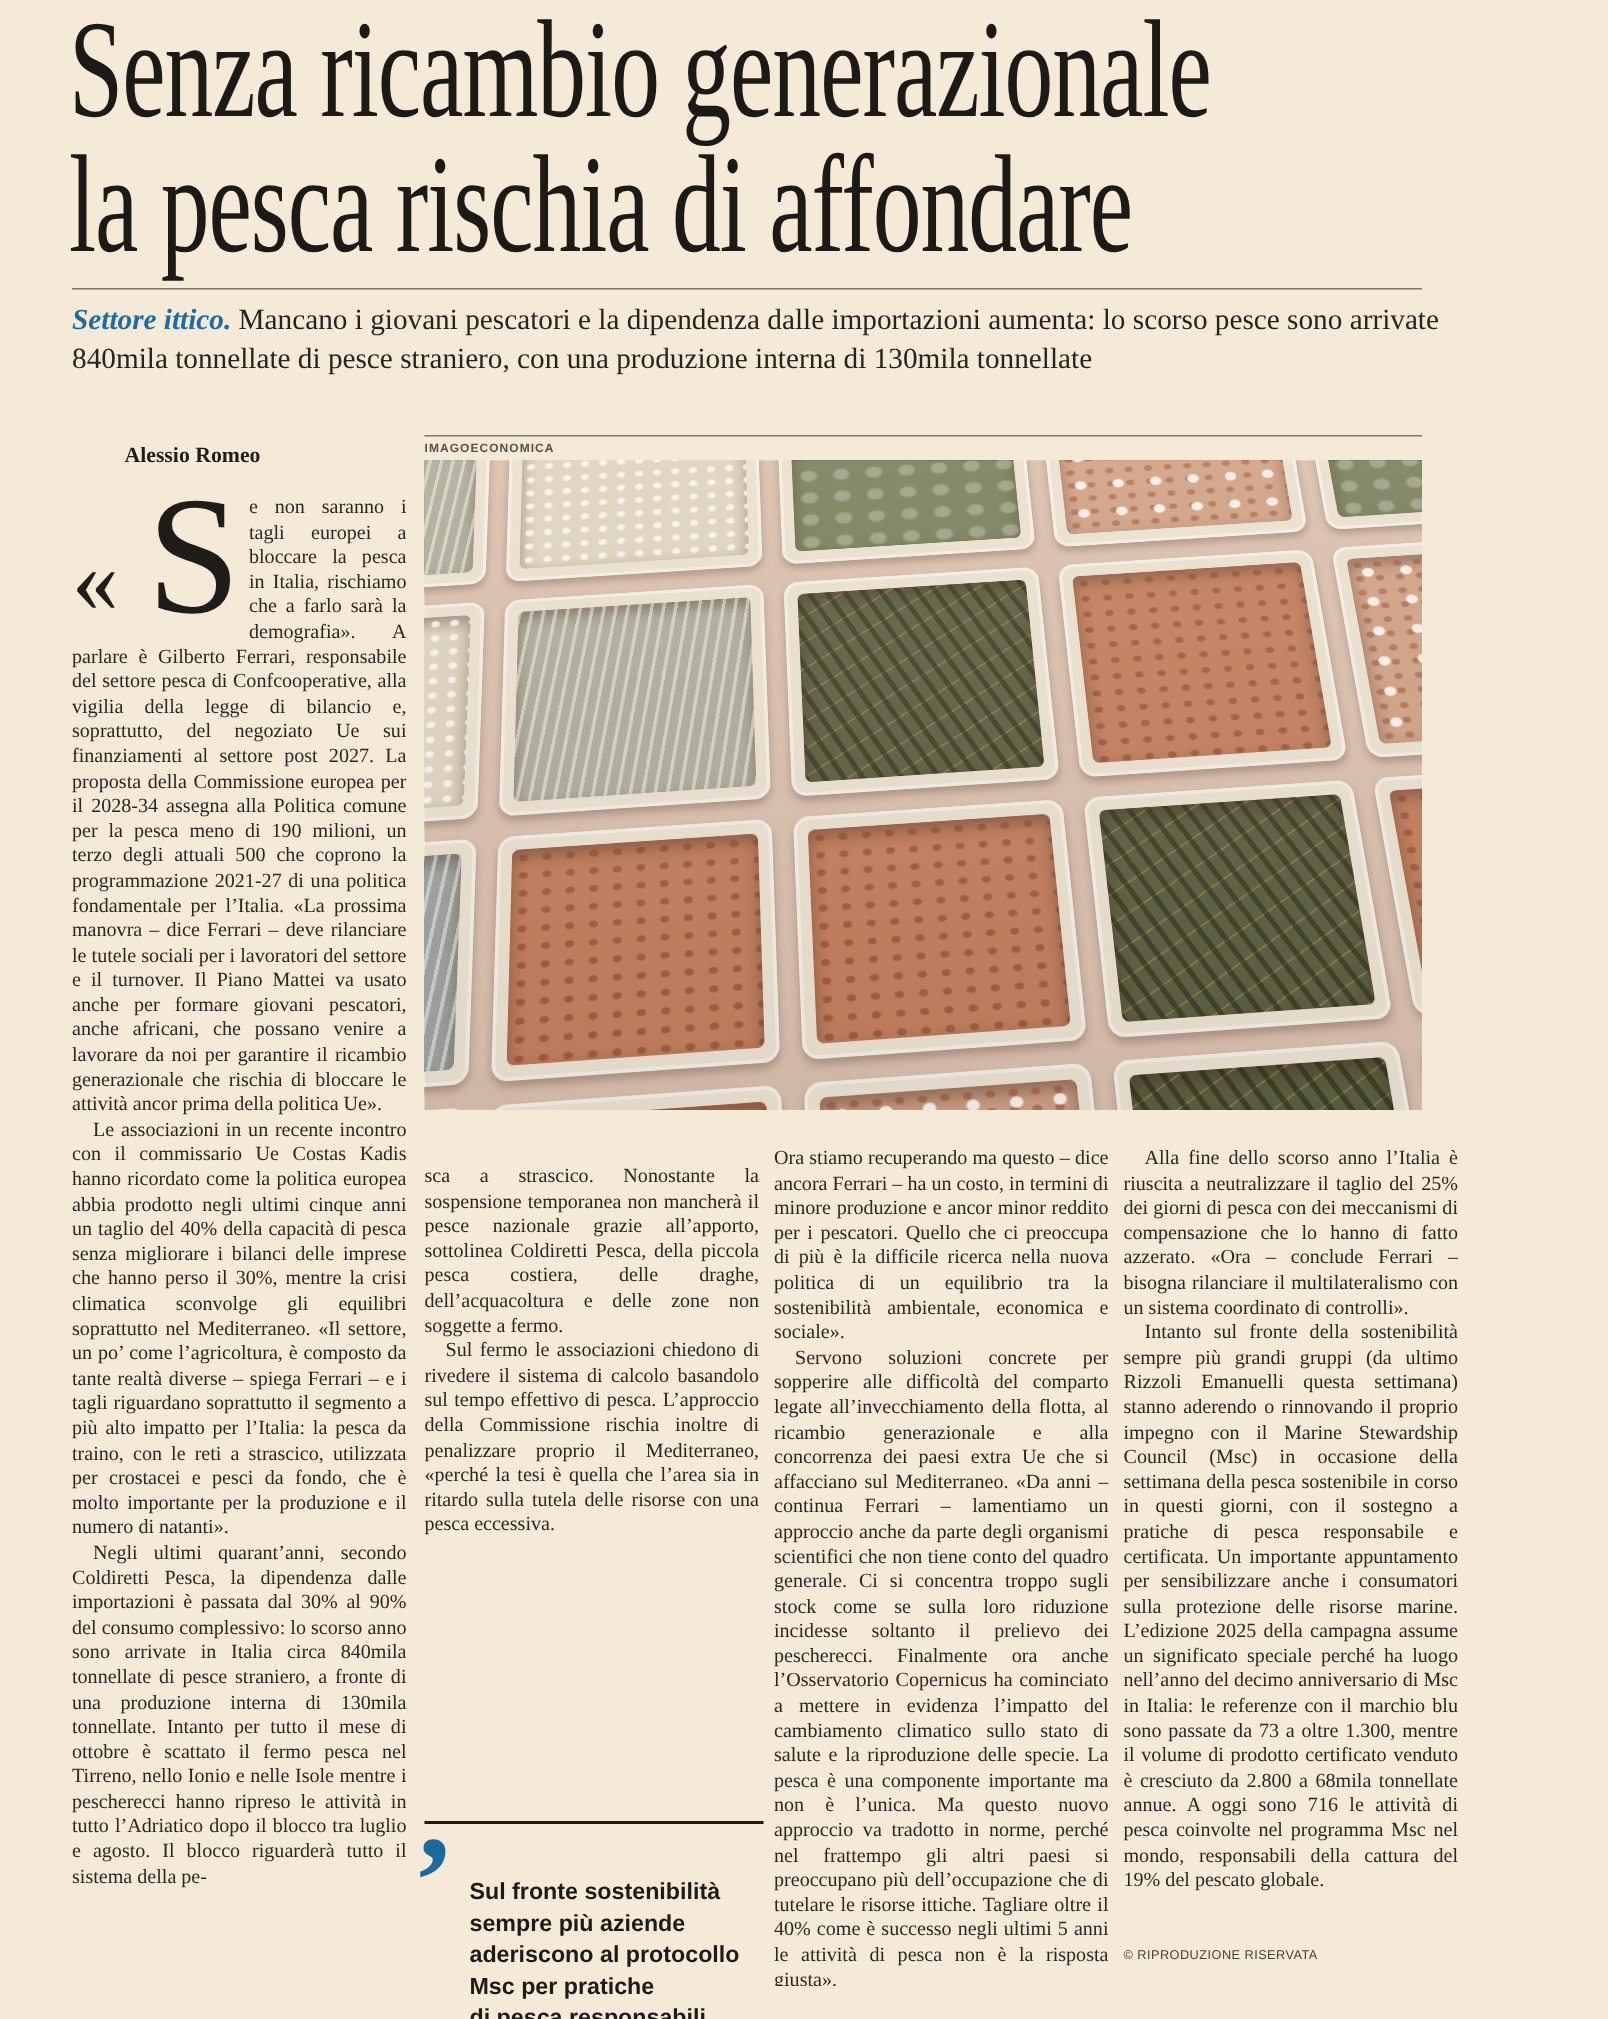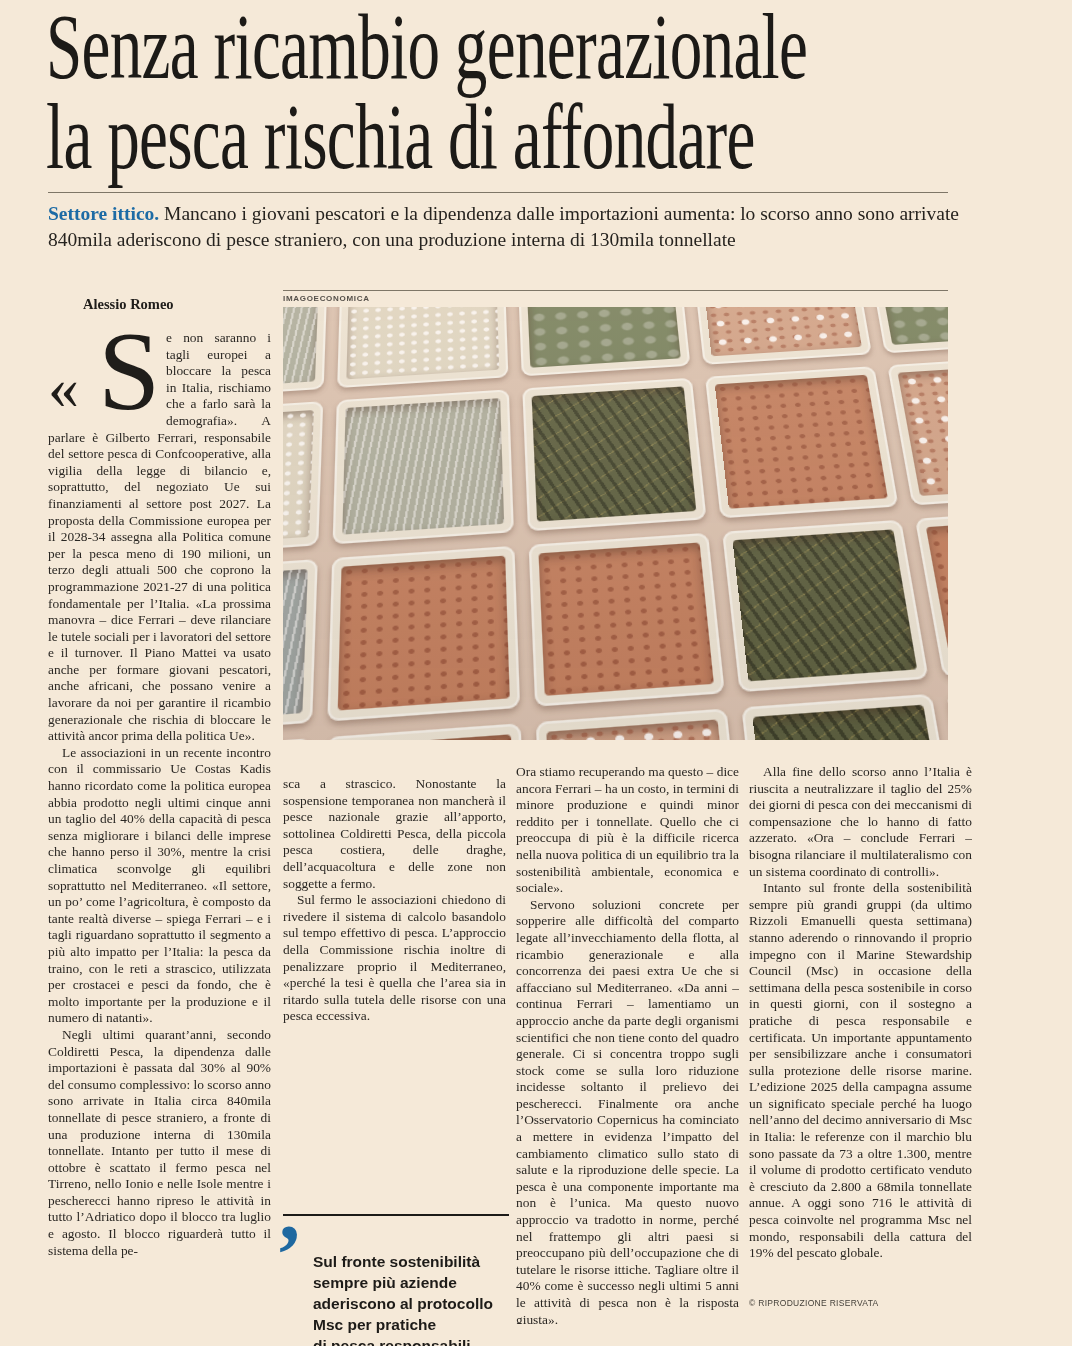--- a/index.html
+++ b/index.html
@@ -11,21 +11,21 @@
     transform:scaleX(0.70);transform-origin:0 0;white-space:nowrap;}
   .hl-line{display:block;font-size:93px;line-height:90px;letter-spacing:-1px;}
 
   .rule{position:absolute;background:#7e7667;height:1px;}
   .rule-standfirst{left:48px;top:192px;width:900px;}
   .rule-photo{left:283px;top:290px;width:665px;}
 
   
   .standfirst{position:absolute;left:48px;top:201px;width:914px;margin:0;
     font-size:19.5px;line-height:26px;color:#26231f;}
-  .kicker{color:#1d6ba5;font-weight:bold;}
+  .kicker{color:#1d6ba5;font-weight:bold;font-style:italic;}
 
   .byline{position:absolute;left:48px;top:296px;font-size:14.5px;font-weight:bold;color:#1f1d1a;margin-left:35px;}
 
   
   .photo-credit{position:absolute;left:283px;top:294px;width:663px;text-align:left;
     font-family:"Liberation Sans",sans-serif;font-size:8px;font-weight:bold;
     letter-spacing:0.7px;color:#55504a;}
   .photo{position:absolute;left:283px;top:307px;width:665px;height:433px;margin:0;
     background:#d9c2b0;overflow:hidden;}
   .crate-grid{position:absolute;left:-70px;top:-60px;width:810px;height:570px;
@@ -90,21 +90,21 @@
 
 <div class="page">
 
   <h1 class="headline">
     <span class="hl-line">Senza ricambio generazionale</span>
     <span class="hl-line">la pesca rischia di affondare</span>
   </h1>
 
   <div class="rule rule-standfirst"></div>
 
-  <p class="standfirst"><strong class="kicker">Settore ittico.</strong><span> Mancano i giovani pescatori e la dipendenza dalle importazioni aumenta: lo scorso anno sono arrivate 840mila aderiscono di pesce straniero, con una produzione interna di 130mila tonnellate</span></p>
+  <p class="standfirst"><strong class="kicker">Settore ittico.</strong><span> Mancano i giovani pescatori e la dipendenza dalle importazioni aumenta: lo scorso pesce sono arrivate 840mila tonnellate di pesce straniero, con una produzione interna di 130mila tonnellate</span></p>
 
   <div class="byline">Alessio Romeo</div>
 
   <div class="rule rule-photo"></div>
   <div class="photo-credit">IMAGOECONOMICA</div>
 
   <figure class="photo">
     <div class="crate-grid" id="crate-grid">
         <div class="crate t-small_fish" style="background: rgb(236, 230, 214);">
           <div class="crate-inner" style="background: rgb(169, 173, 156);"></div>
@@ -173,21 +173,21 @@
           <span class="dc-letter">S</span>
         </span>e non saranno i tagli europei a bloccare la pesca in Italia, rischiamo che a farlo sarà la demografia». A parlare è Gilberto Ferrari, responsabile del settore pesca di Confcooperative, alla vigilia della legge di bilancio e, soprattutto, del negoziato Ue sui finanziamenti al settore post 2027. La proposta della Commissione europea per il 2028-34 assegna alla Politica comune per la pesca meno di 190 milioni, un terzo degli attuali 500 che coprono la programmazione 2021-27 di una politica fondamentale per l’Italia. «La prossima manovra – dice Ferrari – deve rilanciare le tutele sociali per i lavoratori del settore e il turnover. Il Piano Mattei va usato anche per formare giovani pescatori, anche africani, che possano venire a lavorare da noi per garantire il ricambio generazionale che rischia di bloccare le attività ancor prima della politica Ue».</p>
       <p class="indent">Le associazioni in un recente incontro con il commissario Ue Costas Kadis hanno ricordato come la politica europea abbia prodotto negli ultimi cinque anni un taglio del 40% della capacità di pesca senza migliorare i bilanci delle imprese che hanno perso il 30%, mentre la crisi climatica sconvolge gli equilibri soprattutto nel Mediterraneo. «Il settore, un po’ come l’agricoltura, è composto da tante realtà diverse – spiega Ferrari – e i tagli riguardano soprattutto il segmento a più alto impatto per l’Italia: la pesca da traino, con le reti a strascico, utilizzata per crostacei e pesci da fondo, che è molto importante per la produzione e il numero di natanti».</p>
       <p class="indent">Negli ultimi quarant’anni, secondo Coldiretti Pesca, la dipendenza dalle importazioni è passata dal 30% al 90% del consumo complessivo: lo scorso anno sono arrivate in Italia circa 840mila tonnellate di pesce straniero, a fronte di una produzione interna di 130mila tonnellate. Intanto per tutto il mese di ottobre è scattato il fermo pesca nel Tirreno, nello Ionio e nelle Isole mentre i pescherecci hanno ripreso le attività in tutto l’Adriatico dopo il blocco tra luglio e agosto. Il blocco riguarderà tutto il sistema della pe-</p>
     </div>
   <div class="col" id="col-1">
       <p class="">sca a strascico. Nonostante la sospensione temporanea non mancherà il pesce nazionale grazie all’apporto, sottolinea Coldiretti Pesca, della piccola pesca costiera, delle draghe, dell’acquacoltura e delle zone non soggette a fermo.</p>
       <p class="indent">Sul fermo le associazioni chiedono di rivedere il sistema di calcolo basandolo sul tempo effettivo di pesca. L’approccio della Commissione rischia inoltre di penalizzare proprio il Mediterraneo, «perché la tesi è quella che l’area sia in ritardo sulla tutela delle risorse con una pesca eccessiva.</p>
     </div>
   <div class="col" id="col-2">
-      <p class="">Ora stiamo recuperando ma questo – dice ancora Ferrari – ha un costo, in termini di minore produzione e quindi minor reddito per i tonnellate. Quello che ci preoccupa di più è la difficile ricerca nella nuova politica di un equilibrio tra la sostenibilità ambientale, economica e sociale».</p>
+      <p class="">Ora stiamo recuperando ma questo – dice ancora Ferrari – ha un costo, in termini di minore produzione e ancor minor reddito per i pescatori. Quello che ci preoccupa di più è la difficile ricerca nella nuova politica di un equilibrio tra la sostenibilità ambientale, economica e sociale».</p>
       <p class="indent">Servono soluzioni concrete per sopperire alle difficoltà del comparto legate all’invecchiamento della flotta, al ricambio generazionale e alla concorrenza dei paesi extra Ue che si affacciano sul Mediterraneo. «Da anni – continua Ferrari – lamentiamo un approccio anche da parte degli organismi scientifici che non tiene conto del quadro generale. Ci si concentra troppo sugli stock come se sulla loro riduzione incidesse soltanto il prelievo dei pescherecci. Finalmente ora anche l’Osservatorio Copernicus ha cominciato a mettere in evidenza l’impatto del cambiamento climatico sullo stato di salute e la riproduzione delle specie. La pesca è una componente importante ma non è l’unica. Ma questo nuovo approccio va tradotto in norme, perché nel frattempo gli altri paesi si preoccupano più dell’occupazione che di tutelare le risorse ittiche. Tagliare oltre il 40% come è successo negli ultimi 5 anni le attività di pesca non è la risposta giusta».</p>
     </div>
   <div class="col" id="col-3">
       <p class="indent">Alla fine dello scorso anno l’Italia è riuscita a neutralizzare il taglio del 25% dei giorni di pesca con dei meccanismi di compensazione che lo hanno di fatto azzerato. «Ora – conclude Ferrari – bisogna rilanciare il multilateralismo con un sistema coordinato di controlli».</p>
       <p class="indent">Intanto sul fronte della sostenibilità sempre più grandi gruppi (da ultimo Rizzoli Emanuelli questa settimana) stanno aderendo o rinnovando il proprio impegno con il Marine Stewardship Council (Msc) in occasione della settimana della pesca sostenibile in corso in questi giorni, con il sostegno a pratiche di pesca responsabile e certificata. Un importante appuntamento per sensibilizzare anche i consumatori sulla protezione delle risorse marine. L’edizione 2025 della campagna assume un significato speciale perché ha luogo nell’anno del decimo anniversario di Msc in Italia: le referenze con il marchio blu sono passate da 73 a oltre 1.300, mentre il volume di prodotto certificato venduto è cresciuto da 2.800 a 68mila tonnellate annue. A oggi sono 716 le attività di pesca coinvolte nel programma Msc nel mondo, responsabili della cattura del 19% del pescato globale.</p>
     </div>
 
   <div class="pull-quote">
     <div class="pq-rule"></div>
     <div class="pq-body">

